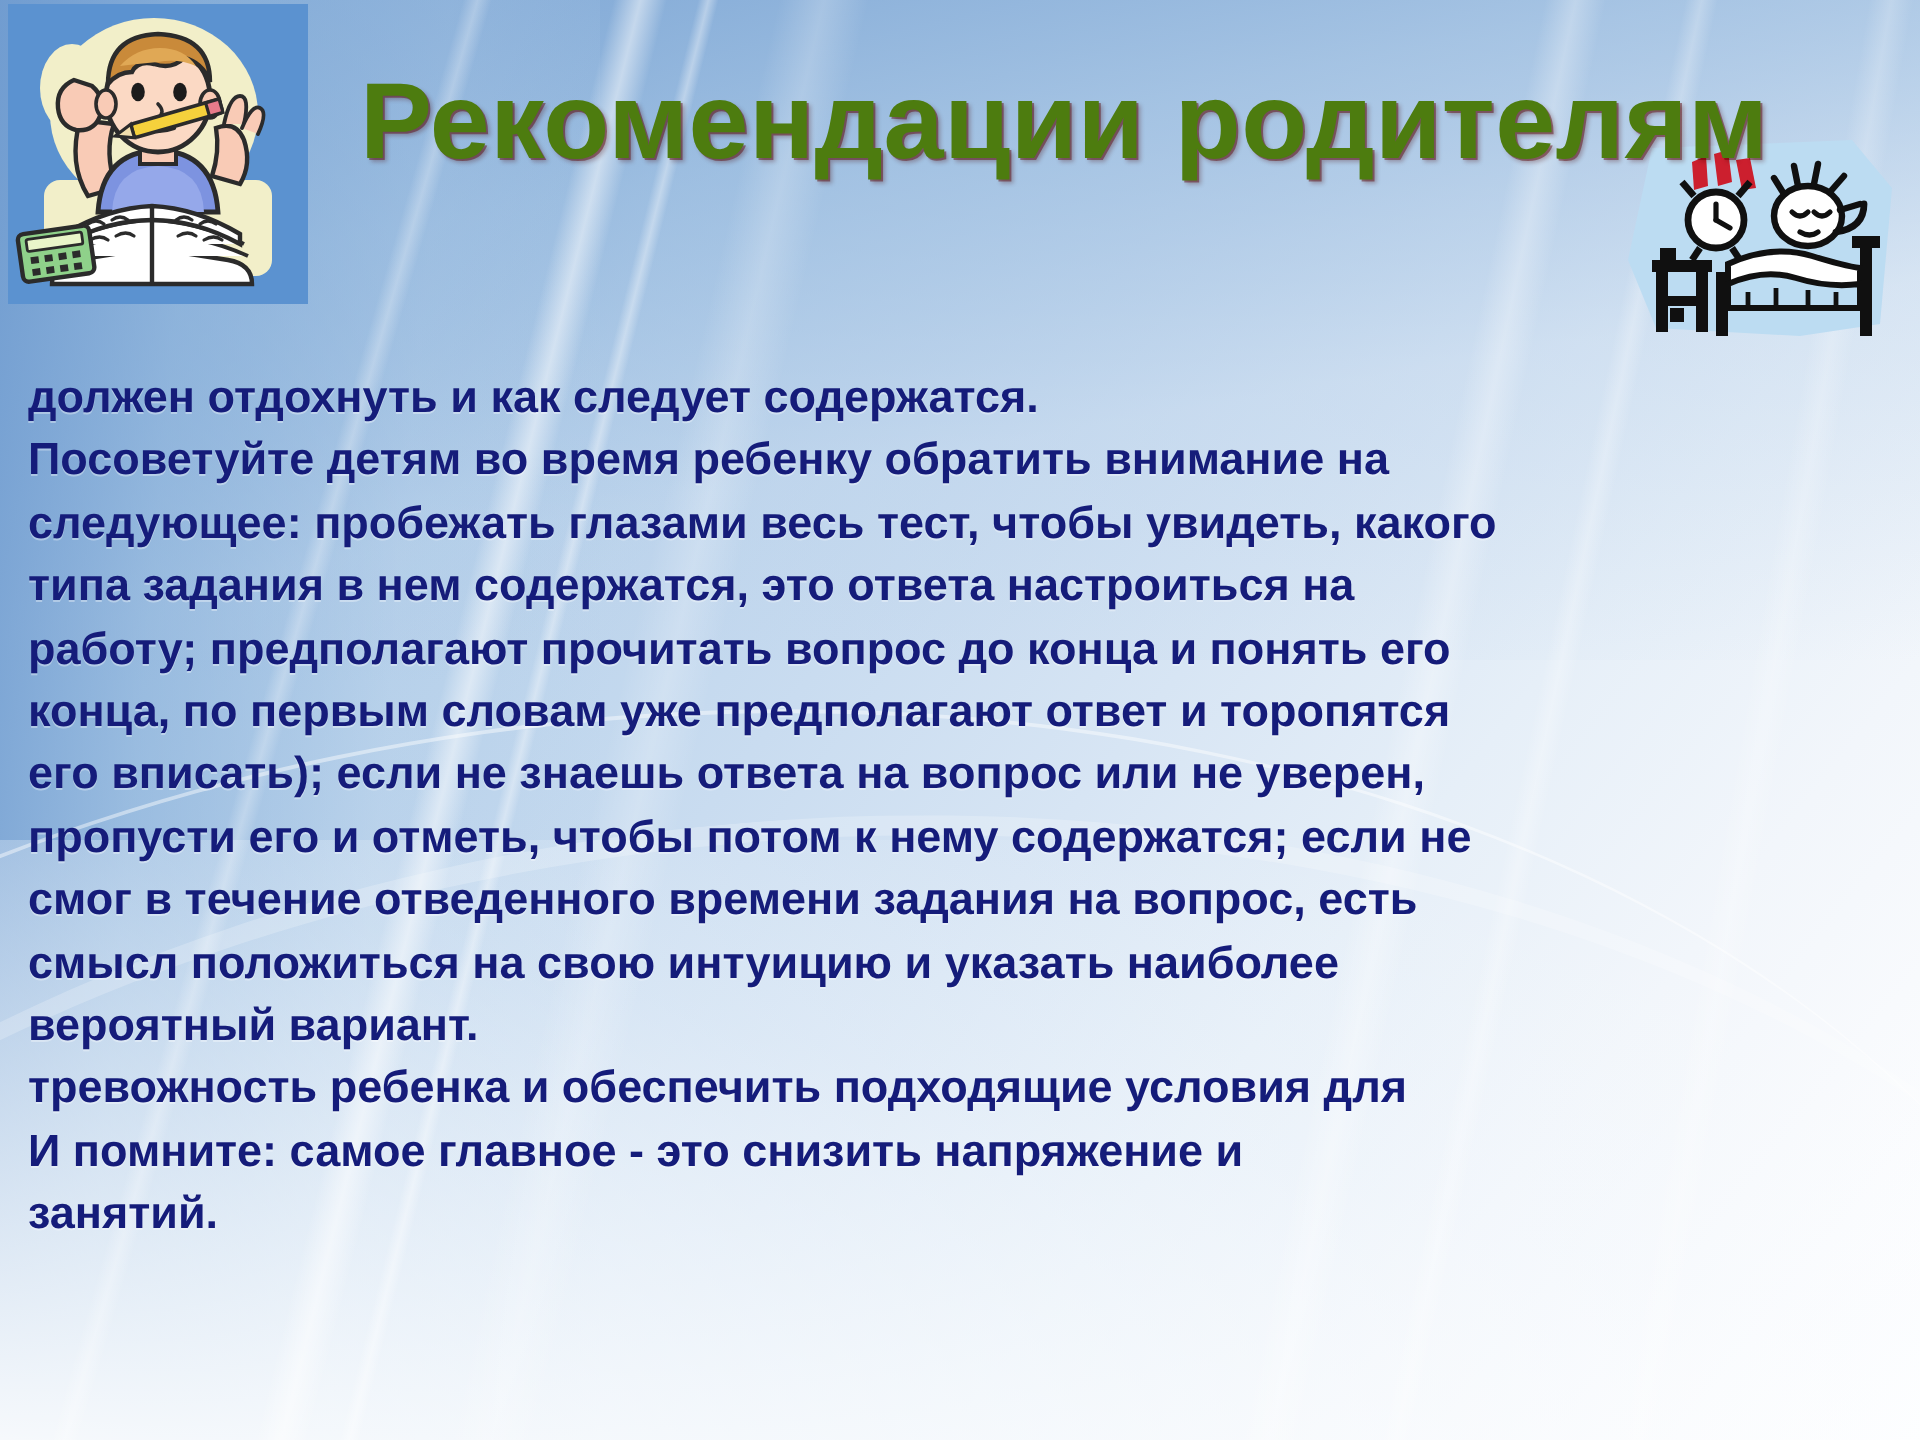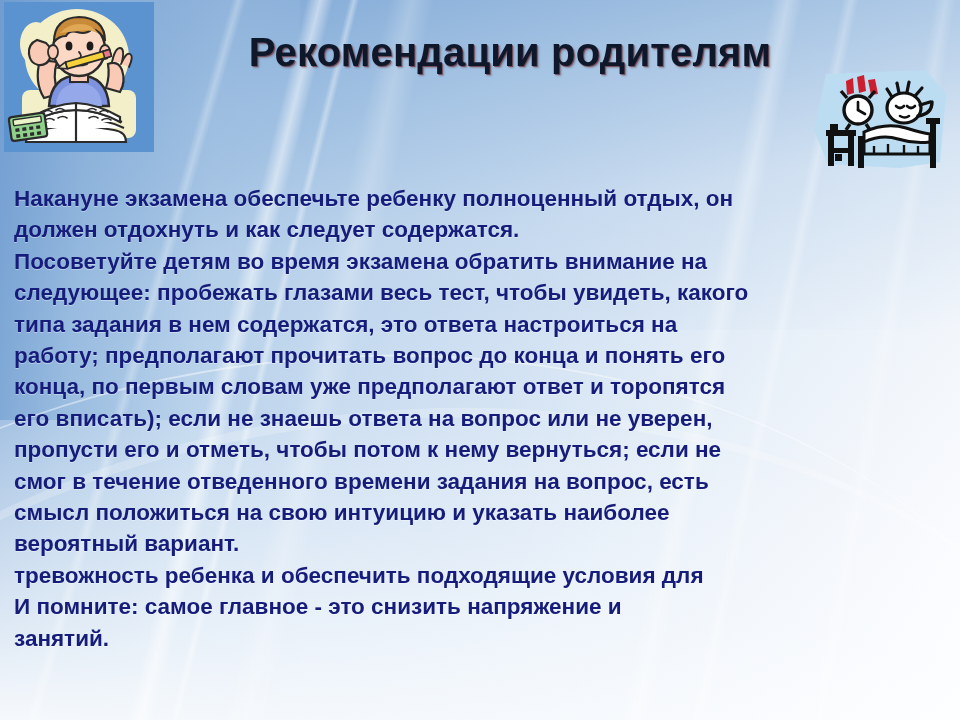--- a/index.html
+++ b/index.html
@@ -84,23 +84,23 @@
   }
   .arc2{
     position:absolute;left:-340px;bottom:-700px;width:1500px;height:1000px;
     border-radius:50%;
     border-top:10px solid rgba(255,255,255,.22);
     transform:rotate(-5deg);
   }
   
   #title{
     position:absolute;left:180px;top:30px;width:660px;
-    text-align:center;
-    font-size:40px;font-weight:bold;letter-spacing:.2px;
-    color:#0f172a;
+    text-align:right;
+    font-size:54px;font-weight:bold;letter-spacing:.2px;
+    color:#4d7c0f;
     text-shadow:1px 1px 0 rgba(90,0,0,.45), 2px 2px 2px rgba(70,0,0,.28);
     white-space:nowrap;
   }
   
   #body-text{
     position:absolute;left:14px;top:183px;width:930px;
     font-size:22.5px;font-weight:bold;line-height:31.4px;
     color:#151c7a;
     text-shadow:0 1px 0 rgba(255,255,255,.35);
   }
@@ -277,29 +277,28 @@
       <path d="M99 38 q4 4 8 0"></path>
       <path d="M92 48 q5 3 9 0"></path>
     </g>
 
     <path d="M110 48 q14 -2 14 -14" fill="none" stroke="#101010" stroke-width="3.4" stroke-linecap="round"></path>
   </svg>
 
   <div id="title">Рекомендации родителям</div>
 
   <div id="body-text">
-      <span class="ln">Накануне экзамена обеспечьте ребенку полноценный отдых, он</span>
       <span class="ln">должен отдохнуть и как следует содержатся.</span>
-      <span class="ln">Посоветуйте детям во время экзамена обратить внимание на</span>
+      <span class="ln">Посоветуйте детям во время ребенку обратить внимание на</span>
       <span class="ln">следующее: пробежать глазами весь тест, чтобы увидеть, какого</span>
       <span class="ln">типа задания в нем содержатся, это ответа настроиться на</span>
       <span class="ln">работу; предполагают прочитать вопрос до конца и понять его</span>
       <span class="ln">конца, по первым словам уже предполагают ответ и торопятся</span>
       <span class="ln">его вписать); если не знаешь ответа на вопрос или не уверен,</span>
-      <span class="ln">пропусти его и отметь, чтобы потом к нему вернуться; если не</span>
+      <span class="ln">пропусти его и отметь, чтобы потом к нему содержатся; если не</span>
       <span class="ln">смог в течение отведенного времени задания на вопрос, есть</span>
       <span class="ln">смысл положиться на свою интуицию и указать наиболее</span>
       <span class="ln">вероятный вариант.</span>
       <span class="ln">тревожность ребенка и обеспечить подходящие условия для</span>
       <span class="ln">И помните: самое главное - это снизить напряжение и</span>
       <span class="ln">занятий.</span>
     </div>
 
 </div>
 

